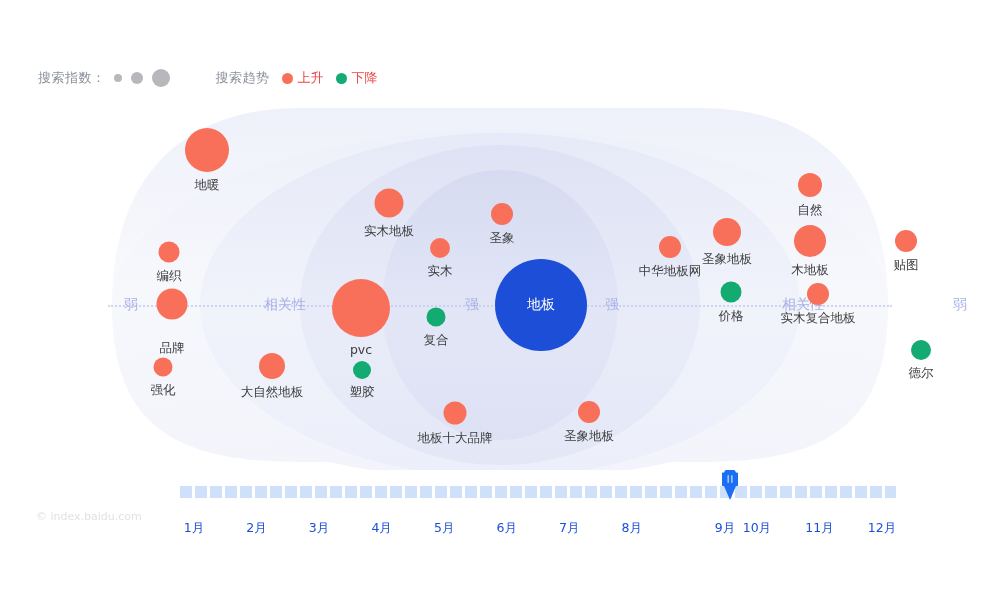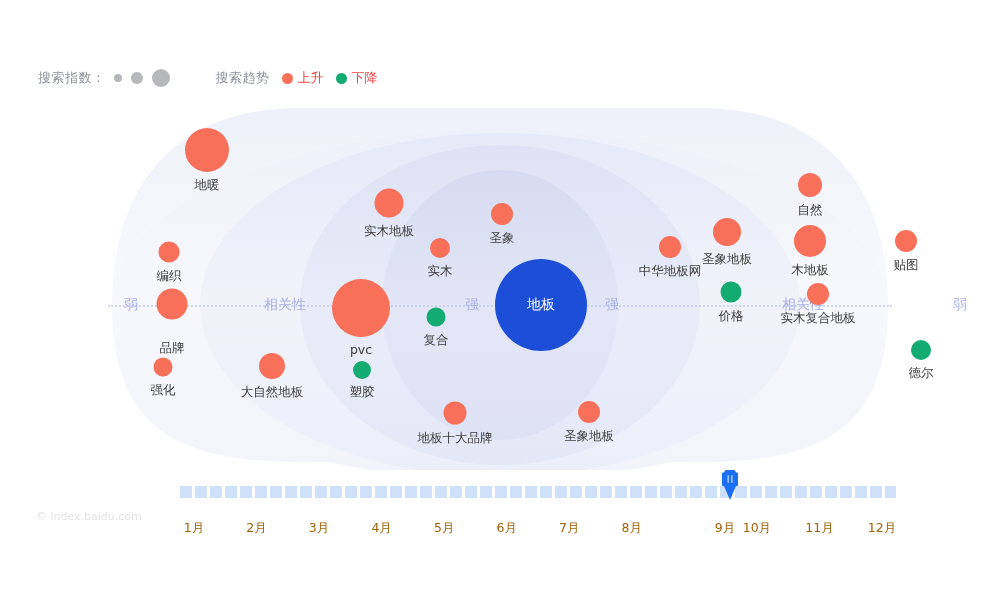--- a/index.html
+++ b/index.html
@@ -48,21 +48,21 @@
 
   
   .watermark{position:absolute;left:36px;top:510px;font-size:11px;color:#e2e2e2;white-space:nowrap;}
 
   
   #timeline{position:absolute;left:180px;top:486px;width:716px;height:12px;}
   .tl-track{position:absolute;left:0;top:0;width:716px;height:12px;overflow:hidden;
     background:repeating-linear-gradient(to right,#cfe0fb 0px,#cfe0fb 12px,#ffffff 12px,#ffffff 15px);}
   .tl-marker{position:absolute;top:-16px;width:16px;height:30px;transform:translateX(-50%);}
   .month-row{position:absolute;left:180px;top:520px;width:716px;height:22px;}
-  .month{position:absolute;top:0;font-size:12.5px;color:#a16207;transform:translateX(-50%);white-space:nowrap;}
+  .month{position:absolute;top:0;font-size:12.5px;color:#1d4ed8;transform:translateX(-50%);white-space:nowrap;}
 </style>
 </head>
 <body>
 
 <div id="stage">
 
   <div class="legend">
     <span class="legend-label">搜索指数：</span>
     <span class="size-dots">
       <span class="size-dot sd1"></span>

